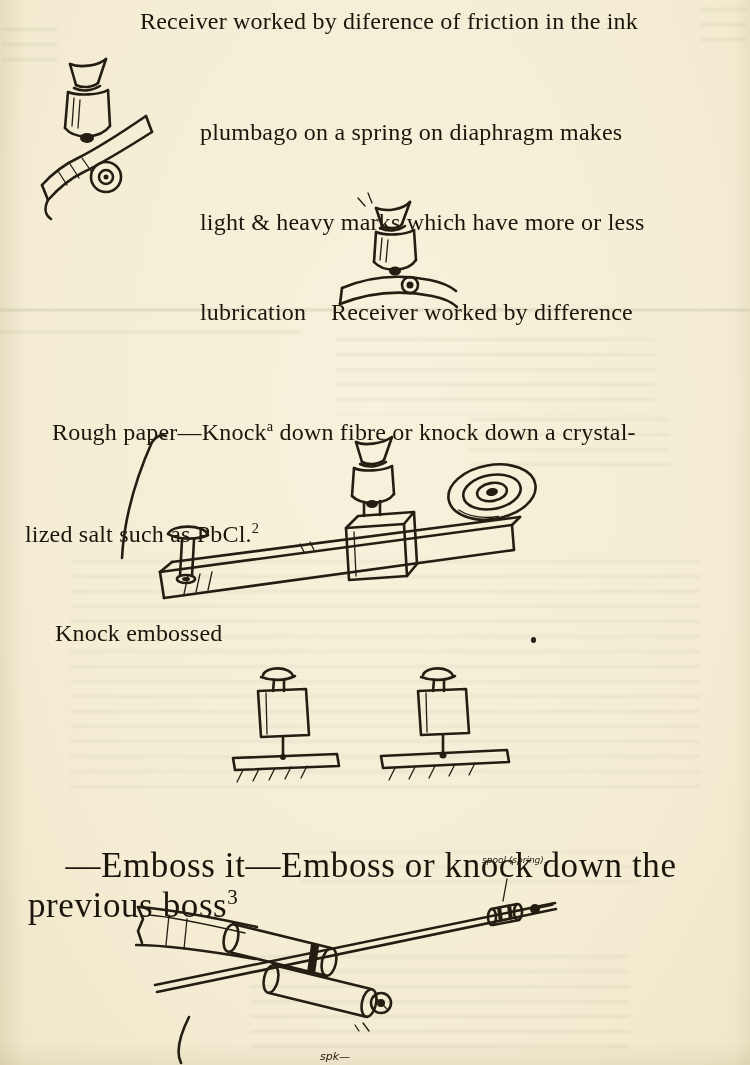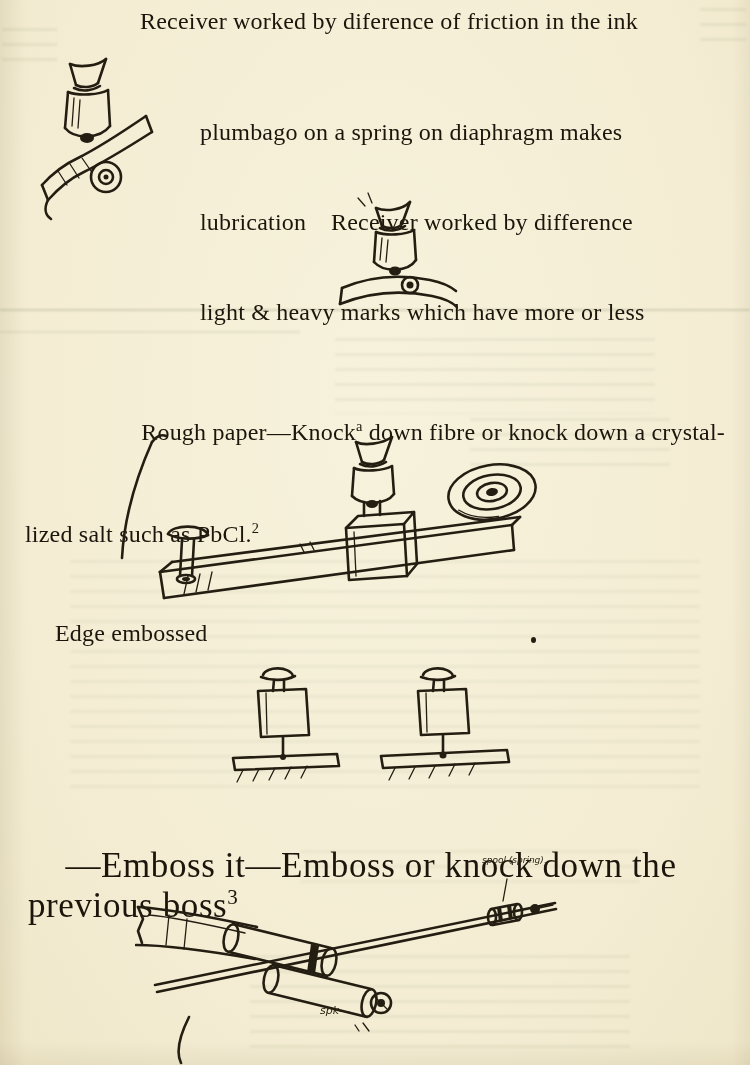--- a/index.html
+++ b/index.html
@@ -9,21 +9,21 @@
     background:
       linear-gradient(90deg, rgba(115,95,55,.10), rgba(115,95,55,0) 26px),
       linear-gradient(270deg, rgba(115,95,55,.07), rgba(115,95,55,0) 18px),
       linear-gradient(0deg, rgba(115,95,55,.08), rgba(115,95,55,0) 24px),
       radial-gradient(ellipse at 50% 38%, #f7f2dc 0%, #f4edd4 65%, #efe7c9 100%);
   }
   .t{position:absolute;white-space:pre-wrap;}
   .sz1{font-size:24px;letter-spacing:.2px;}
   .para{font-size:24px;line-height:30px;letter-spacing:.2px;}
   .rough{font-size:24px;line-height:34px;letter-spacing:.2px;}
-  .rough .indent{padding-left:27px;text-align:right;}
+  .rough .indent{padding-left:27px;}
   .emboss{font-size:35px;letter-spacing:.6px;}
   .sup{font-size:60%;vertical-align:super;line-height:0;}
   .sub{font-size:60%;vertical-align:sub;line-height:0;}
   .sk{position:absolute;}
   .sk path,.sk ellipse,.sk circle{stroke:#241d12;stroke-width:2.6;fill:none;stroke-linecap:round;stroke-linejoin:round;}
   .sk .fill{fill:#241d12;stroke:none;}
   .sk .thin{stroke-width:1.3;}
   .ghost{position:absolute;pointer-events:none;filter:blur(1.3px);
     background:repeating-linear-gradient(180deg, rgba(123,130,96,.20) 0 3px, rgba(123,130,96,0) 3px 15px);}
   .ghostline{position:absolute;height:2px;background:rgba(118,126,92,.26);filter:blur(1px);}
@@ -63,22 +63,22 @@
     <circle cx="88" cy="125" r="15"></circle>
     <circle cx="88" cy="125" r="7"></circle>
     <circle class="fill" cx="88" cy="125" r="2.5"></circle>
     <path d="M30,148 C26,156 27,163 33,167"></path>
   </svg>
 
   <div class="t sz1" style="left:140px;top:8px;">Receiver worked by diference of friction in the ink</div>
 
   <div class="t para" style="left:200px;top:57px;width:535px;">
     <div>plumbago on a spring on diaphragm makes</div>
+    <div>light &amp; heavy marks which have more or less</div>
     <div>lubrication    Receiver worked by difference</div>
-    <div>light &amp; heavy marks which have more or less</div>
   </div>
 
   <svg class="sk" role="img" style="left:338px;top:190px;" width="120" height="130" viewBox="0 0 120 130" aria-label="hand sketch: funnel stylus resting on curved band">
     <path class="thin" d="M20,8 L27,16 M30,3 L34,13"></path>
     <path d="M38,18 C48,22 64,20 72,12"></path>
     <path d="M38,18 L44,36 M72,12 L64,34"></path>
     <path d="M44,36 C50,39 60,39 64,34"></path>
     <path d="M42,38 C50,42 60,41 67,36"></path>
     <path d="M38,42 C48,46 68,45 76,40"></path>
     <path d="M38,42 L36,72 M76,40 L78,70"></path>
@@ -127,21 +127,21 @@
     <path d="M264,70 L264,84 M280,69 L280,83"></path>
     <g transform="rotate(-10 392 60)">
       <ellipse cx="392" cy="60" rx="44" ry="27"></ellipse>
       <ellipse cx="392" cy="60" rx="29" ry="17"></ellipse>
       <ellipse cx="392" cy="60" rx="15" ry="9"></ellipse>
       <ellipse class="fill" cx="392" cy="60" rx="6" ry="4"></ellipse>
       <path class="thin" d="M356,72 C366,81 380,85 394,85"></path>
     </g>
   </svg>
 
-  <div class="t sz1" style="left:55px;top:620px;">Edge embossed</div>
+  <div class="t sz1" style="left:55px;top:620px;">Knock embossed</div>
 
   <svg class="sk" role="img" style="left:215px;top:662px;" width="300" height="135" viewBox="0 0 300 135" aria-label="hand sketch: two embossing styluses with pins on base plates">
     <path d="M48,13 C51,4 75,4 78,14"></path>
     <path d="M46,15 C56,19 70,19 80,14"></path>
     <path d="M59,18 L58,29 M69,18 L69,29"></path>
     <path d="M43,29 L91,27 L94,73 L46,75 Z"></path>
     <path class="thin" d="M51,31 L52,72"></path>
     <path d="M68,75 L68,95"></path>
     <circle class="fill" cx="68" cy="95" r="3"></circle>
     <path d="M18,96 L122,92 L124,104 L20,108 Z"></path>
@@ -190,15 +190,15 @@
     <circle class="fill" cx="400" cy="64" r="5"></circle>
     <path class="thin" d="M404,63 L418,60"></path>
     <path class="thin" d="M372,34 L368,56"></path>
     <path class="thin" d="M228,178 L234,186 M220,180 L224,186"></path>
     <path d="M54,172 C43,194 41,208 46,218"></path>
   </svg>
 
   <div class="ann" style="left:482px;top:855px;font-size:9px;">
     <span>spool (spring)</span><span class="sub">2</span>
   </div>
-  <div class="ann" style="left:320px;top:1004px;font-size:11px;font-style:italic;">spk—</div>
+  <div class="ann" style="left:320px;top:1050px;font-size:11px;font-style:italic;">spk—</div>
 
 </div>
 
 </body></html>

